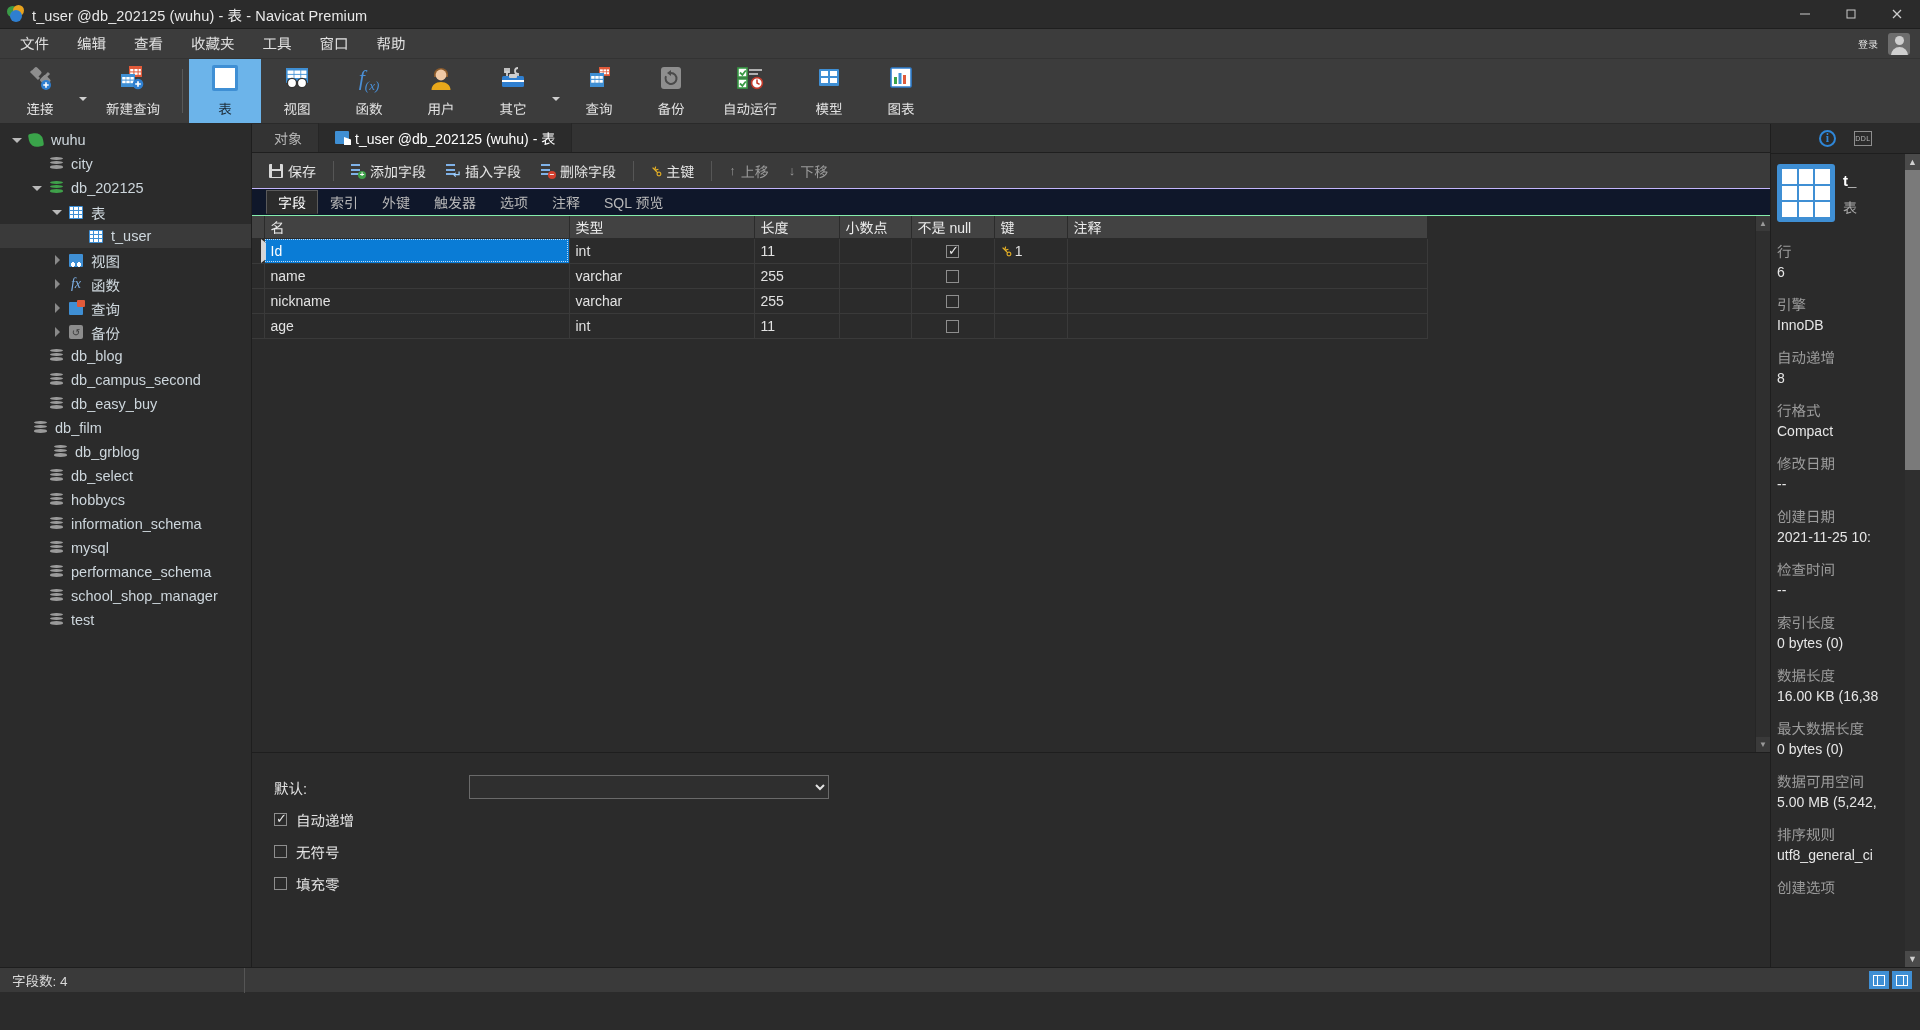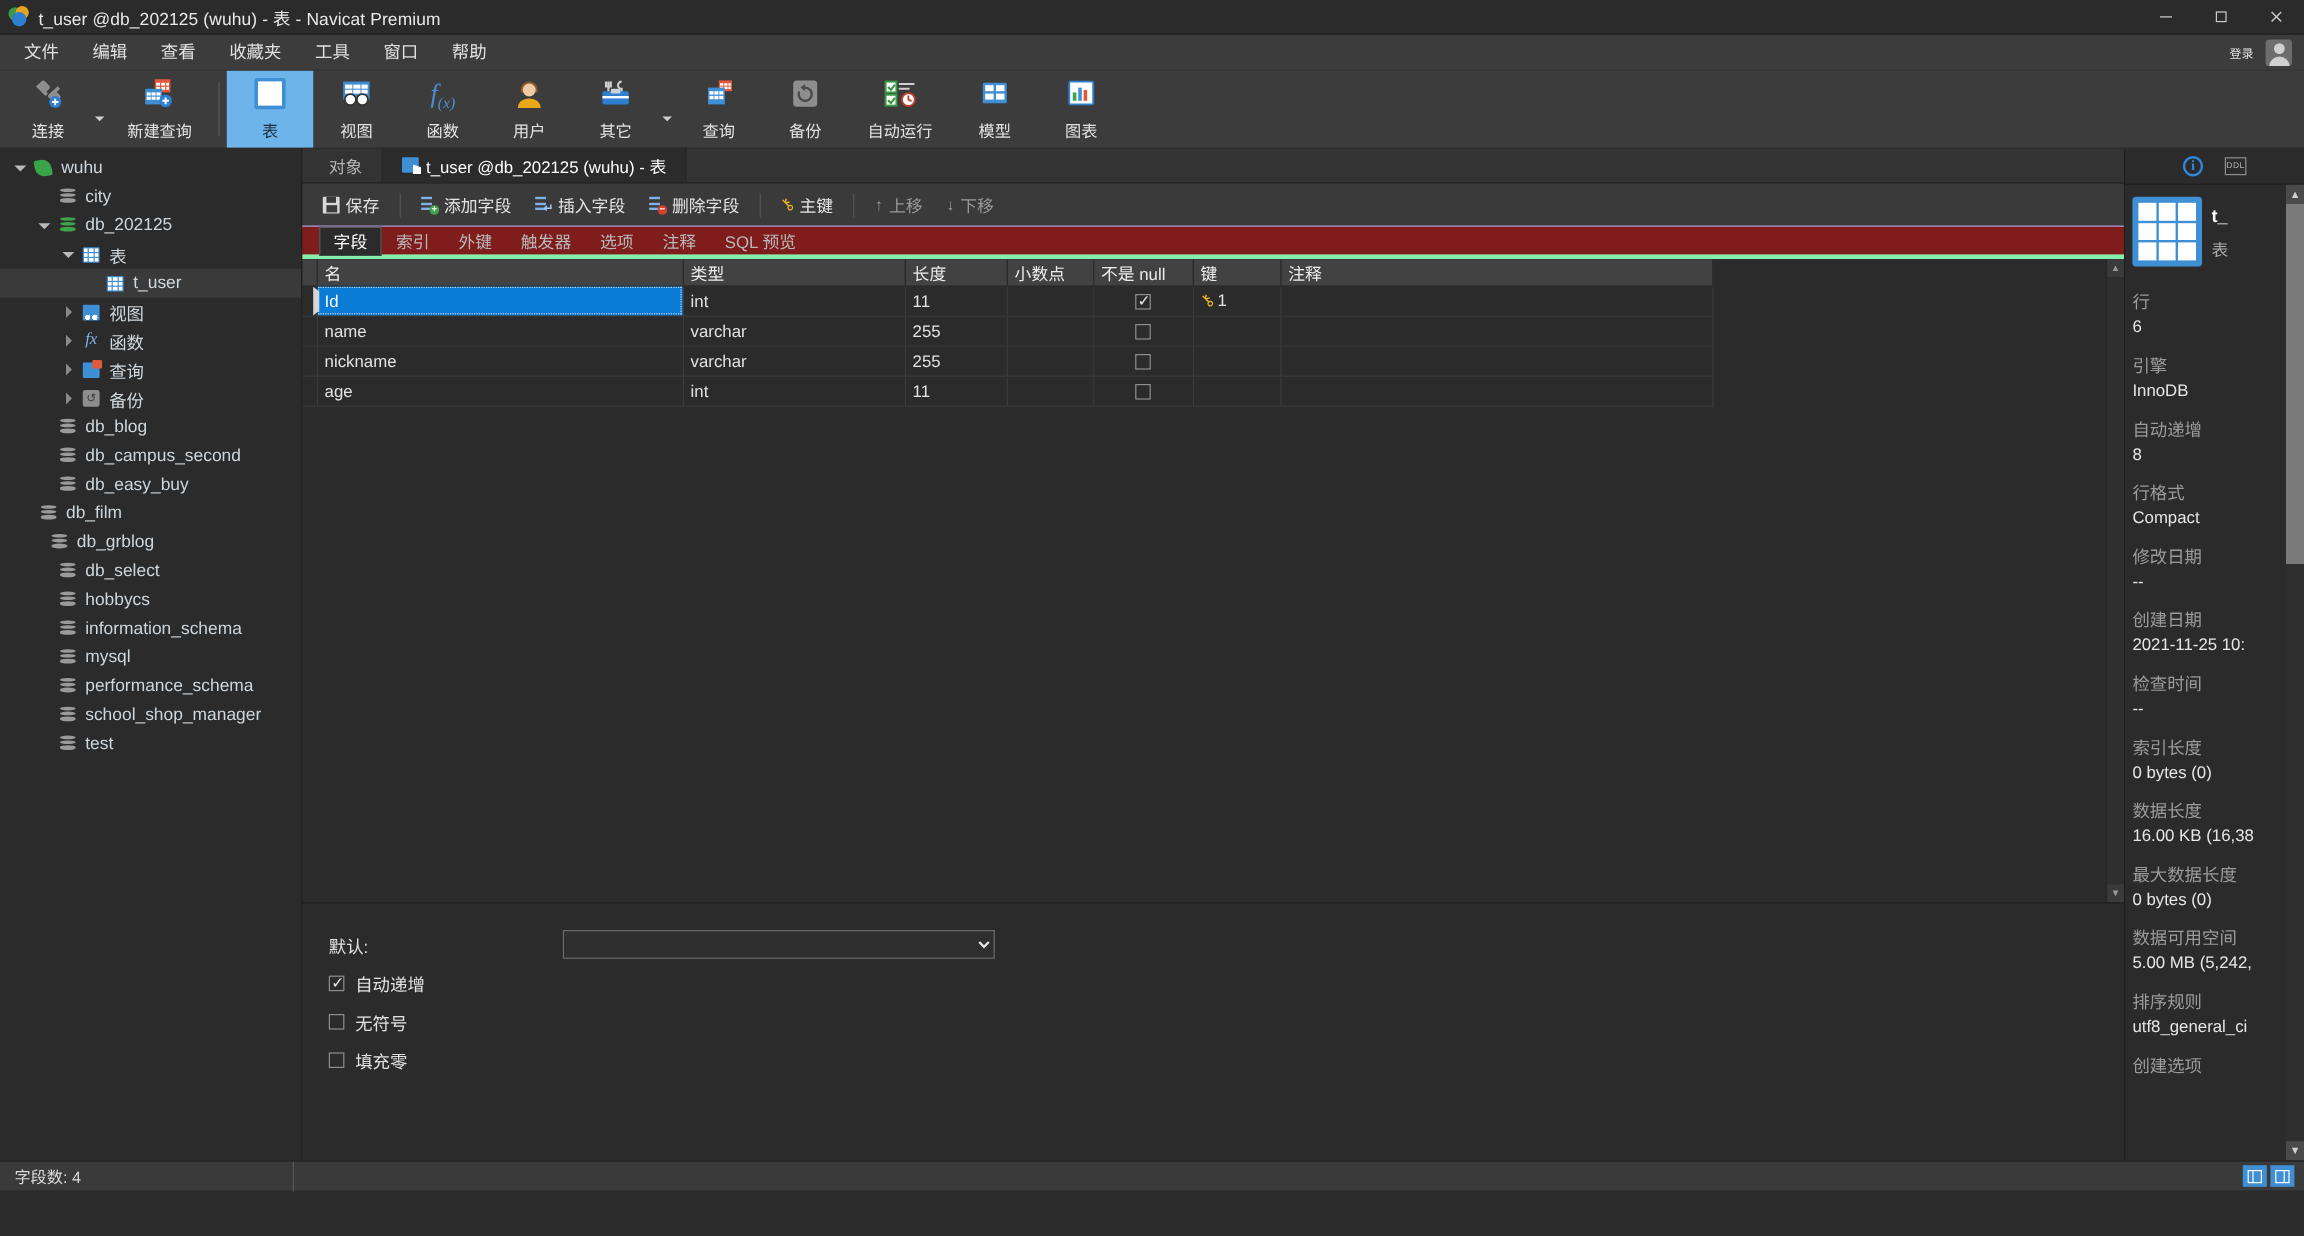--- a/index.html
+++ b/index.html
@@ -135,22 +135,22 @@
   .fld-icon i { position: absolute; left: 0; width: 9px; height: 2.4px; background: #7fb2e8; }
   .fld-icon i:nth-child(1){top:0.5px;} .fld-icon i:nth-child(2){top:5px;} .fld-icon i:nth-child(3){top:9.5px;}
   .fld-icon b { position: absolute; right: -1px; bottom: -1px; width: 8px; height: 8px; border-radius: 50%;
                 display: flex; align-items: center; justify-content: center; font-size: 8px; color: #fff; font-weight: 700; line-height: 1; }
   .fld-icon b.add { background: #3fa14a; }
   .fld-icon b.del { background: #d2402f; }
   .fld-icon b.ins { background: transparent; color: #9fd0ff; font-size: 10px; }
   .key-icon { color: #e8b225; font-size: 14px; transform: rotate(-45deg); display: inline-block; }
   .arrow-up, .arrow-dn { color: #9a9a9a; font-size: 13px; }
 
-  .subtabs { height: 27px; flex: 0 0 27px; background: #7f1d1d; display: flex; align-items: center;
-             padding-left: 14px; border-bottom: 4px solid #86efac; }
+  .subtabs { height: 27px; flex: 0 0 27px; background: #0f172a; display: flex; align-items: center;
+             padding-left: 14px; border-bottom: 1px solid #86efac; }
   .stab { height: 24px; display: flex; align-items: center; padding: 0 11px; font-size: 14px; color: #b8b8b8;
           border: 1px solid transparent; }
   .stab.active { background: #2b2b2b; color: #ffffff; border: 1px solid #5a5a5a; border-bottom-color: #2b2b2b; }
 
   
   .gridwrap { flex: 1 1 auto; min-height: 0; display: flex; }
   .grid { flex: 1 1 auto; min-width: 0; background: #2b2b2b; overflow: hidden; }
   table.fields { border-collapse: collapse; width: 1175px; table-layout: fixed; }
   table.fields th {
     background: #424242; color: #ebebeb; font-weight: normal; font-size: 14px; text-align: left;
@@ -624,21 +624,21 @@
         <span class="tw"></span>
         <span class="ti">
             <span class="cyl">
               <i></i>
               <i></i>
               <i></i>
             </span>
           </span>
         <span class="tl db">db_film</span>
       </div>
-      <div class="tree-row" style="padding-left:21px">
+      <div class="tree-row" style="padding-left:32px">
         <span class="tw"></span>
         <span class="ti">
             <span class="cyl">
               <i></i>
               <i></i>
               <i></i>
             </span>
           </span>
         <span class="tl db">db_grblog</span>
       </div>

